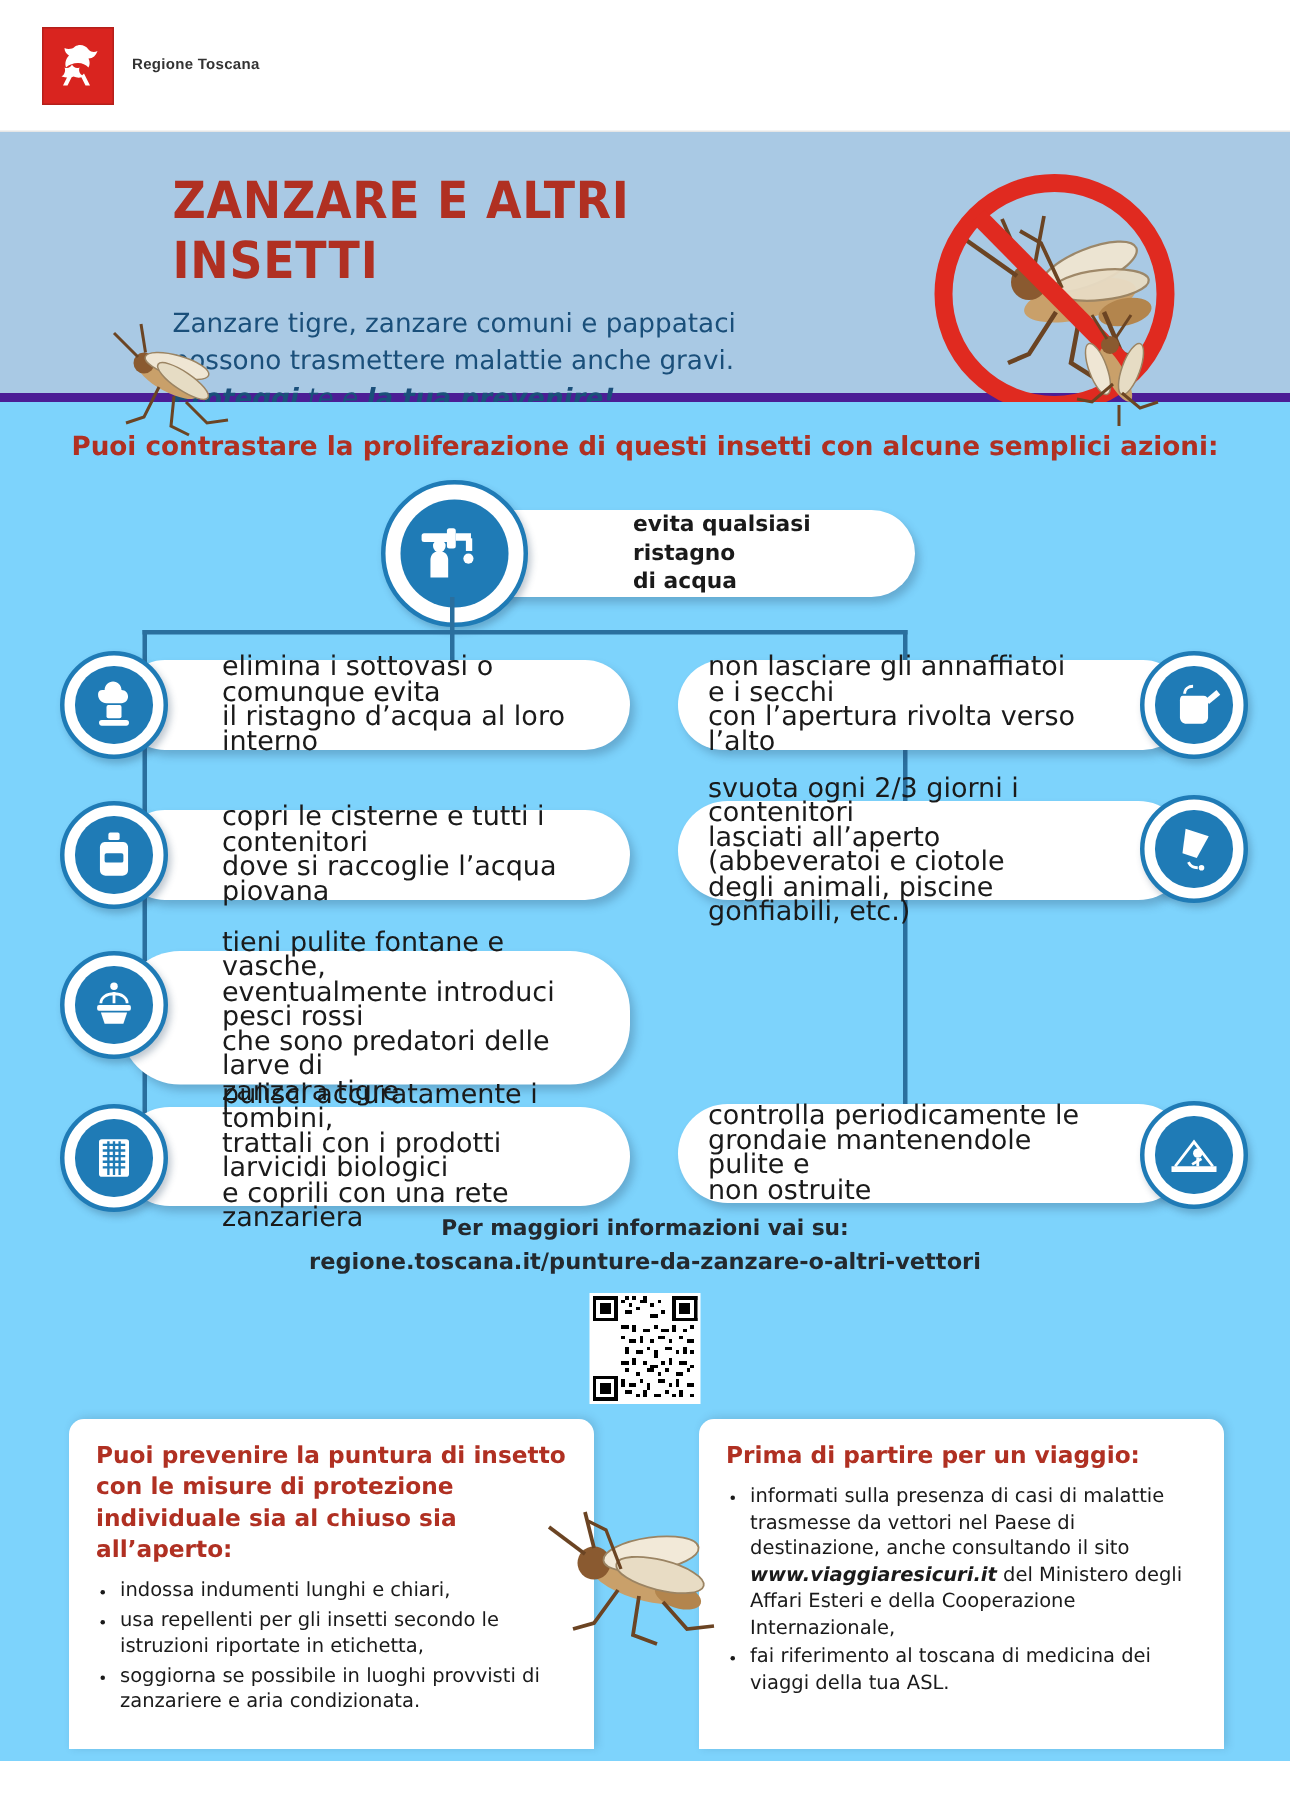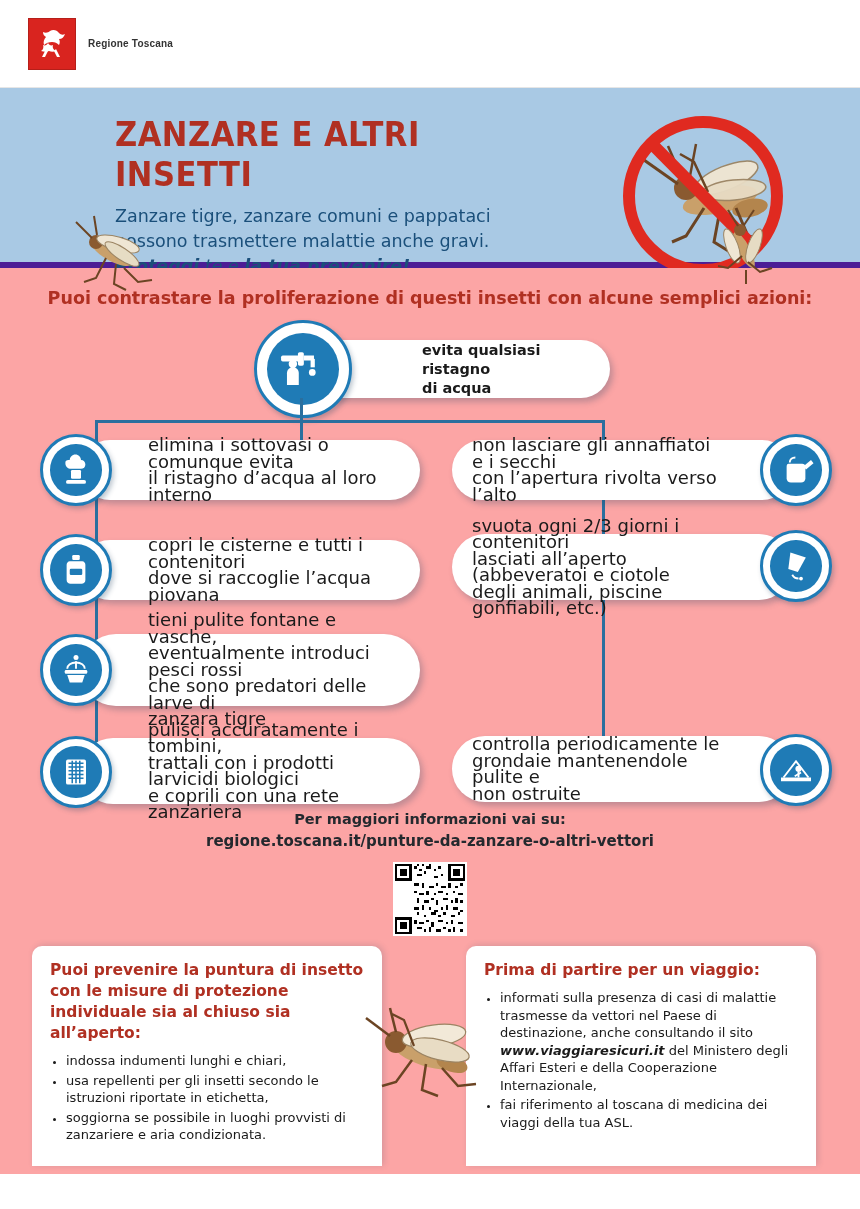--- a/index.html
+++ b/index.html
@@ -68,21 +68,21 @@
   }
   .subtitle .italic-bold { font-style: italic; font-weight: bold; }
   .subtitle .italic { font-style: italic; }
   .mosq-badge {
     position: absolute;
     right: 62px; top: 16px;
     width: 190px; height: 180px;
   }
   
   .mainband {
-    background: #fca5a5;
+    background: #7dd3fc;
     position: relative;
     padding-bottom: 8px;
   }
   .section-title {
     color: #b03022;
     font-size: 17.5px;
     font-weight: bold;
     text-align: center;
     padding: 20px 0 16px 0;
     font-family: "DejaVu Sans", sans-serif;
@@ -154,21 +154,21 @@
   .cards { position: relative; width: 860px; height: 230px; }
   .card {
     position: absolute;
     background: #ffffff;
     border-radius: 10px 10px 0 0;
     box-shadow: 2px -1px 6px rgba(40,70,100,.18);
     padding: 14px 18px 10px 18px;
     top: 10px;
     height: 220px;
   }
-  .card.left { left: 32px; width: 350px; }
+  .card.left { left: 46px; width: 350px; }
   .card.right { left: 466px; width: 350px; }
   .card h3 {
     margin: 0 0 8px 0;
     color: #b03022;
     font-size: 15.5px;
     line-height: 21px;
     font-family: "DejaVu Sans", sans-serif;
   }
   .card ul { margin: 0; padding-left: 16px; }
   .card li {
@@ -299,21 +299,21 @@
             <svg viewBox="0 0 64 64" width="40" height="40">
               <rect x="26" y="8" width="12" height="8" rx="2" fill="#ffffff"></rect>
               <path d="M22 18h20c3 0 5 3 5 6v24c0 4-3 6-6 6H23c-3 0-6-2-6-6V24c0-3 2-6 5-6z" fill="#ffffff"></path>
               <rect x="22" y="30" width="20" height="10" rx="2" fill="#1f7bb6"></rect>
             </svg>
           </div>
         </div>
       </div>
 
       <div class="row-item left" style="left:40px; top:208px;">
-        <div class="pill" style="height:72px; top:0;">
+        <div class="pill" style="height:89px; top:0;">
           <div class="row-text">
             <div>tieni pulite fontane e vasche,</div>
             <div>eventualmente introduci pesci rossi</div>
             <div>che sono predatori delle larve di</div>
             <div>zanzara tigre</div>
           </div>
         </div>
         <div class="circle-icon">
           <div class="circle-inner">
             <svg viewBox="0 0 64 64" width="40" height="40">

